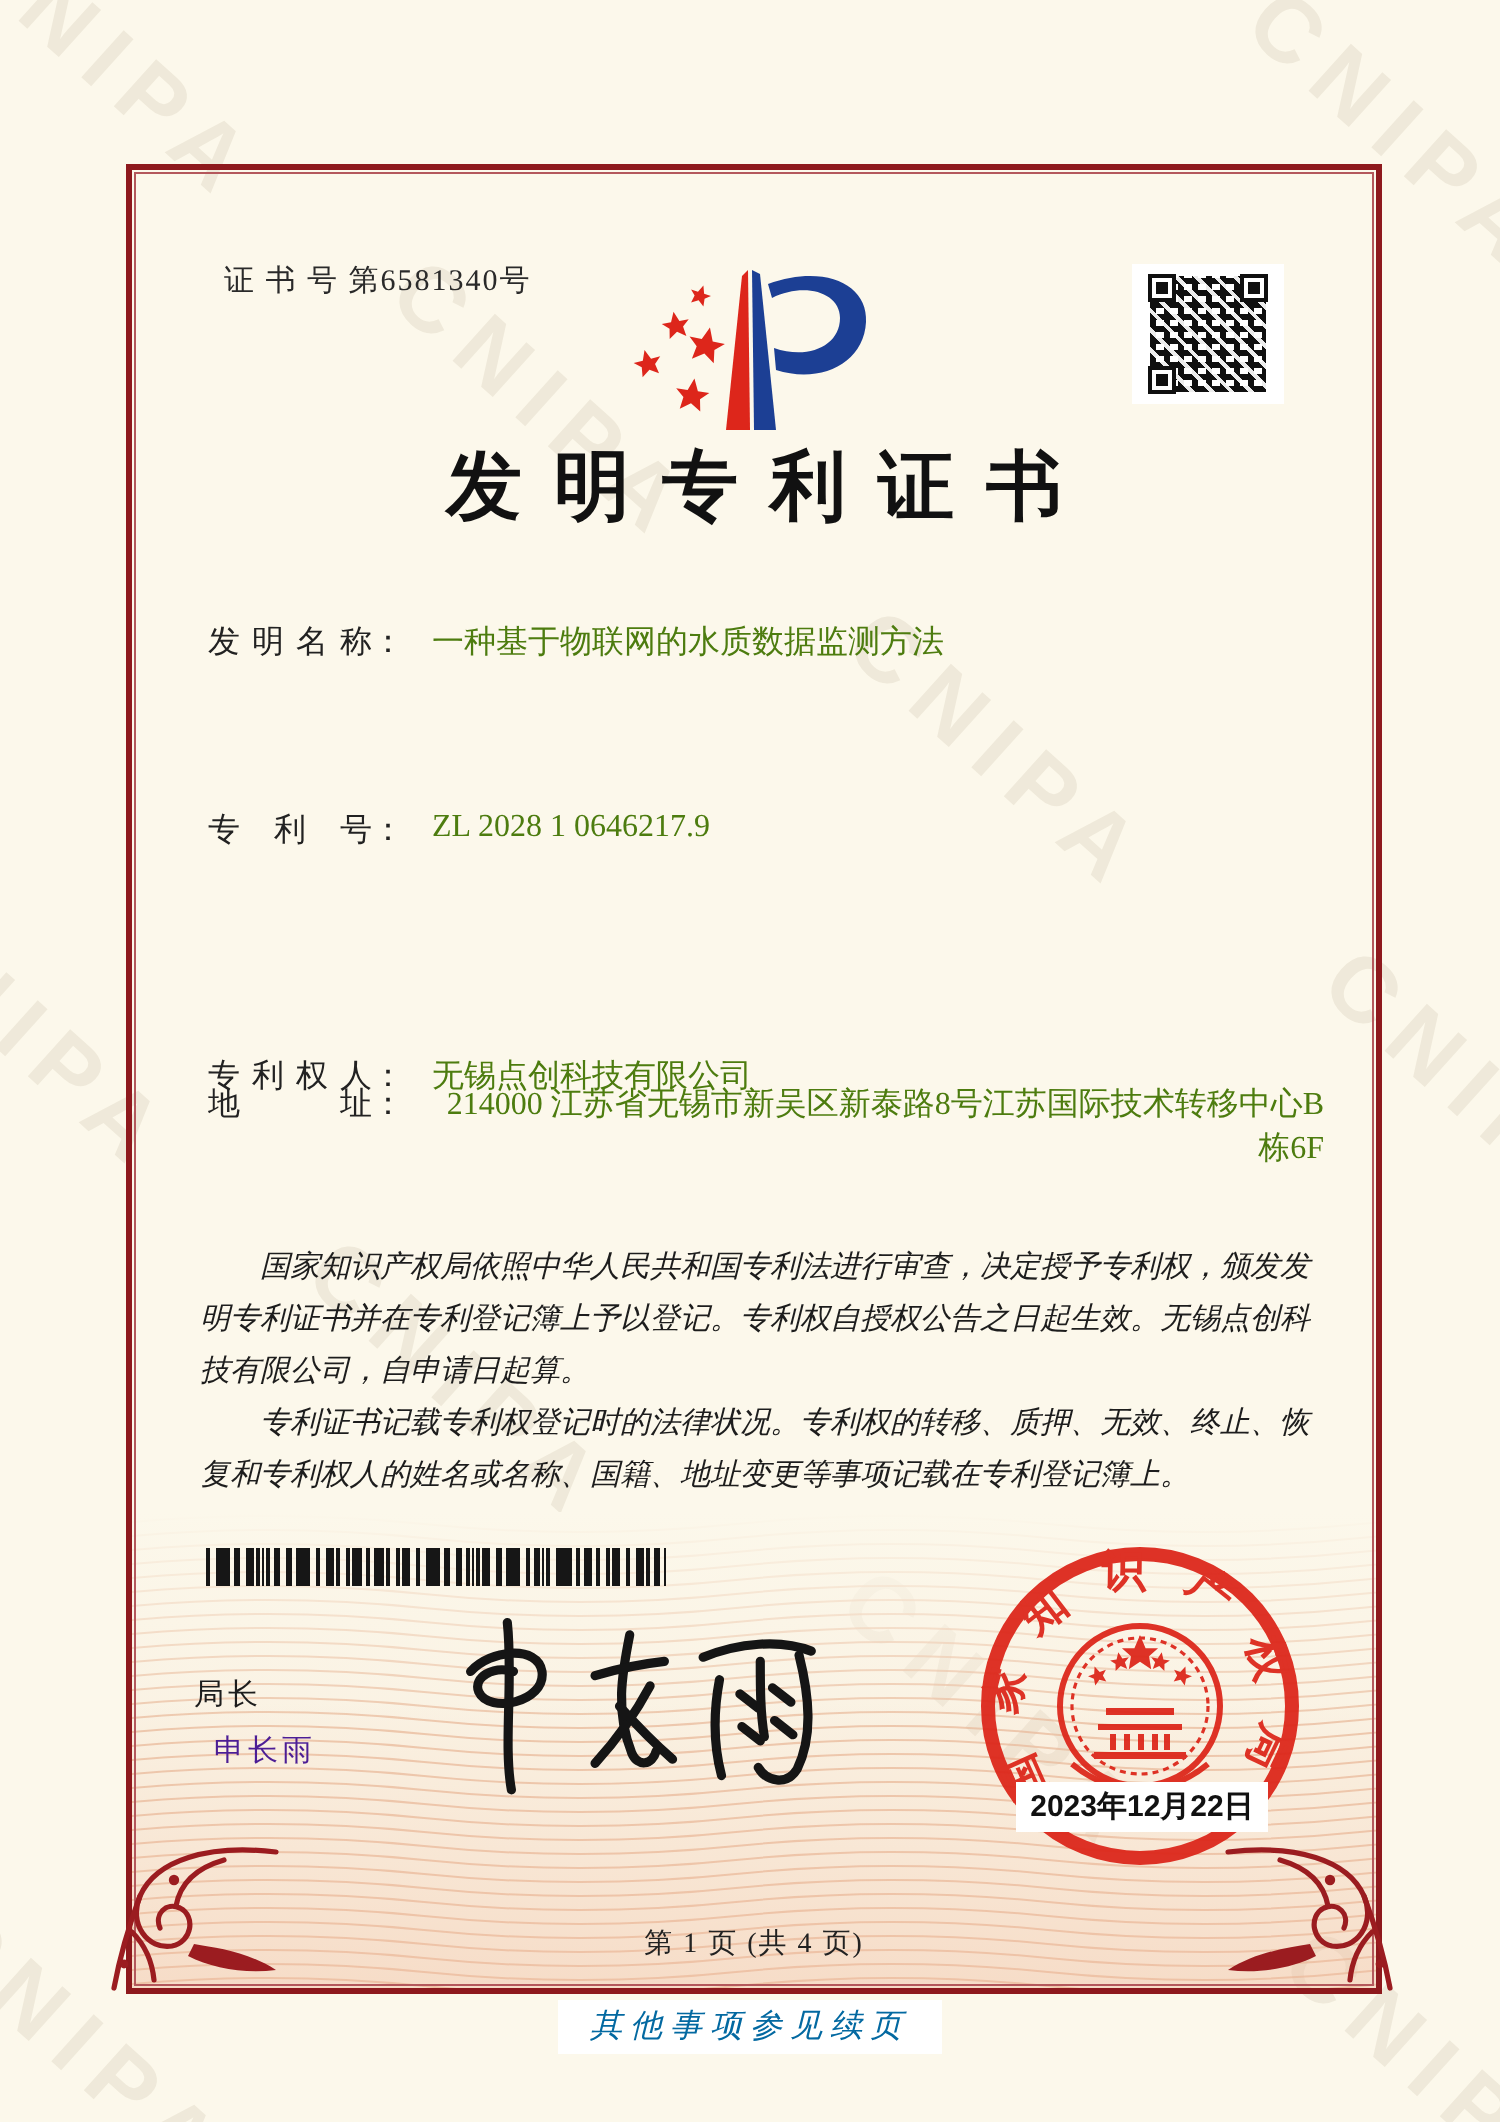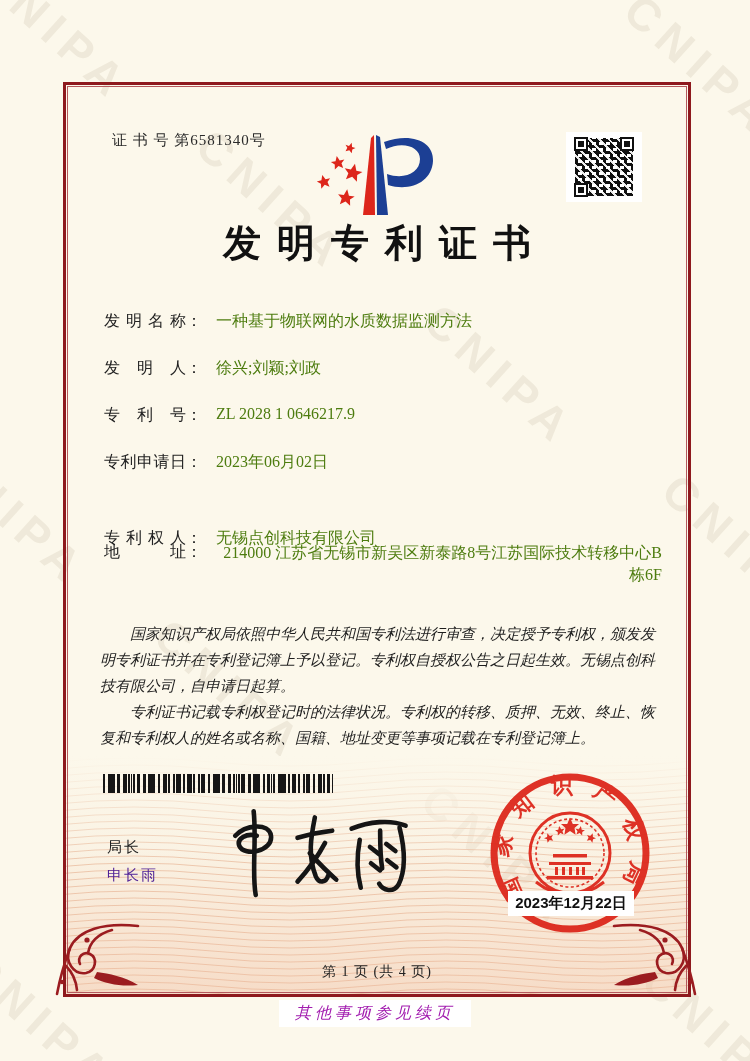--- a/index.html
+++ b/index.html
@@ -55,41 +55,41 @@
          background:linear-gradient(#FCF8EB, rgba(252,248,235,0));}
   .wave-tint-bottom{position:absolute;left:0;bottom:0;width:100%;height:60%;
          background:linear-gradient(to top, rgba(240,185,155,0.38), rgba(240,185,155,0));}
 
   .barcode{position:absolute;left:103px;top:774px;width:230px;height:19px;z-index:4;
     background-image:
       repeating-linear-gradient(90deg,#161616 0 2px,transparent 2px 5px),
       repeating-linear-gradient(90deg,#161616 0 1px,transparent 1px 7px),
       repeating-linear-gradient(90deg,transparent 0 8px,#161616 8px 11px,transparent 11px 13px);}
 
-  .sig-title{position:absolute;left:107px;top:838px;font-family:"Liberation Sans","DejaVu Sans",sans-serif;
+  .sig-title{position:absolute;left:97px;top:838px;font-family:"Liberation Sans","DejaVu Sans",sans-serif;
              font-size:15px;letter-spacing:2px;color:#1d1d1d;z-index:4;}
   .sig-name{position:absolute;left:107px;top:866px;font-family:"Liberation Sans","DejaVu Sans",sans-serif;
              font-size:15px;letter-spacing:2px;color:#4c1d95;z-index:4;}
   .sig-svg{position:absolute;left:222px;top:797px;z-index:4;}
 
   .seal{position:absolute;left:487px;top:770px;width:166px;height:166px;z-index:5;}
   .seal-date-box{position:absolute;left:508px;top:891px;width:126px;height:25px;background:#fff;z-index:6;
       display:flex;align-items:center;justify-content:center;
       font-family:"Liberation Sans","DejaVu Sans",sans-serif;font-weight:700;font-size:15px;color:#111;}
 
   .flourish{position:absolute;top:920px;z-index:4;}
   .flourish-l{left:52px;}
   .flourish-r{left:612px;transform:scaleX(-1);}
 
   .page-info{position:absolute;left:63px;top:963px;width:628px;text-align:center;
              font-size:14px;letter-spacing:1px;color:#222;z-index:4;}
 
   .note-box{position:absolute;left:375px;top:1000px;transform:translateX(-50%);
             background:#fff;padding:3px 16px;font-size:16px;font-style:italic;letter-spacing:4px;
-            color:#a21caf;white-space:nowrap;z-index:4;}
+            color:#0369a1;white-space:nowrap;z-index:4;}
 </style>
 </head>
 <body>
 
 <div class="page">
 
   <span class="wm" style="left:55px;top:30px">CNIPA</span>
   <span class="wm" style="left:272px;top:200px">CNIPA</span>
   <span class="wm" style="left:700px;top:65px">CNIPA</span>
   <span class="wm" style="left:500px;top:375px">CNIPA</span>
@@ -179,31 +179,23 @@
       <div class="qr-finder qr-f-bl"></div>
     </div>
   </div>
 
   <div class="title">发明专利证书</div>
 
   <div class="row" style="top:311px">
     <span class="flabel">发明名称</span><span class="fcolon">：</span>
     <span class="fvalue">一种基于物联网的水质数据监测方法</span>
   </div>
-  <div class="row" style="top:358px">
-    <span class="flabel">发明人</span><span class="fcolon">：</span>
-    <span class="fvalue">徐兴;刘颖;刘政</span>
-  </div>
   <div class="row" style="top:405px">
     <span class="flabel">专利号</span><span class="fcolon">：</span>
     <span class="fvalue">ZL 2028 1 0646217.9</span>
-  </div>
-  <div class="row" style="top:452px">
-    <span class="flabel">专利申请日</span><span class="fcolon">：</span>
-    <span class="fvalue">2023年06月02日</span>
   </div>
   <div class="row" style="top:528px">
     <span class="flabel">专利权人</span><span class="fcolon">：</span>
     <span class="fvalue">无锡点创科技有限公司</span>
   </div>
   <div class="row" style="top:542px;height:46px">
     <span class="flabel">地址</span><span class="fcolon">：</span>
     <span class="fvalue addr-value">214000 江苏省无锡市新吴区新泰路8号江苏国际技术转移中心B栋6F</span>
   </div>
 

